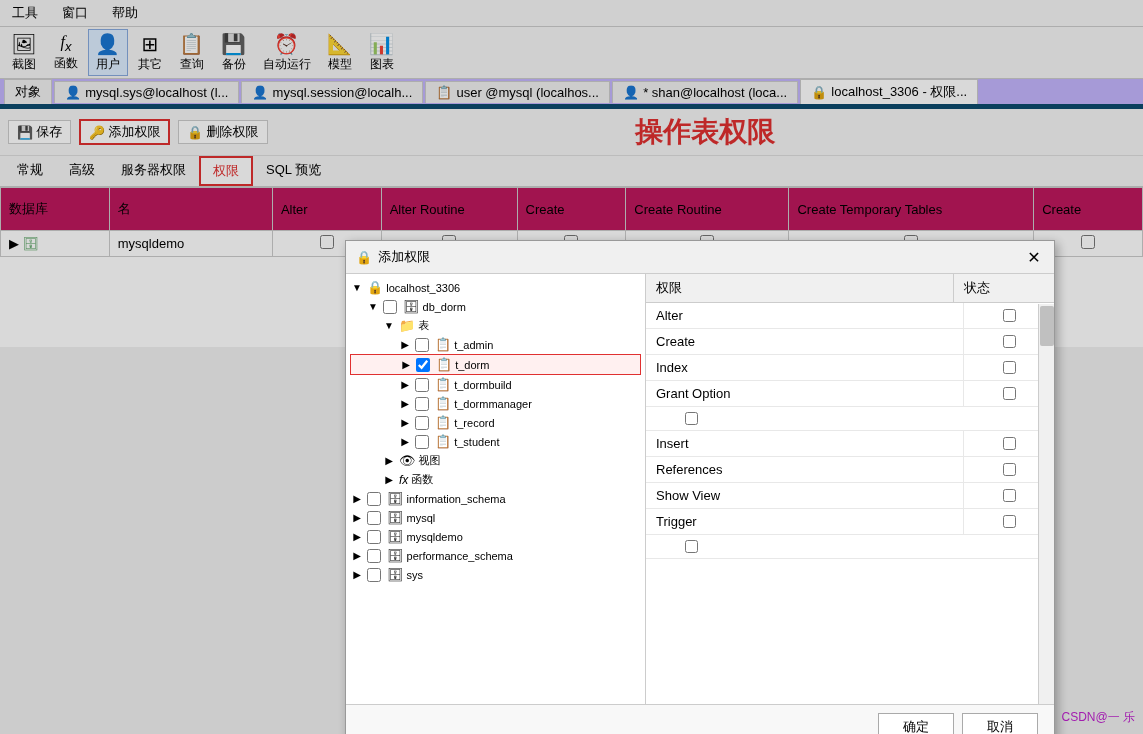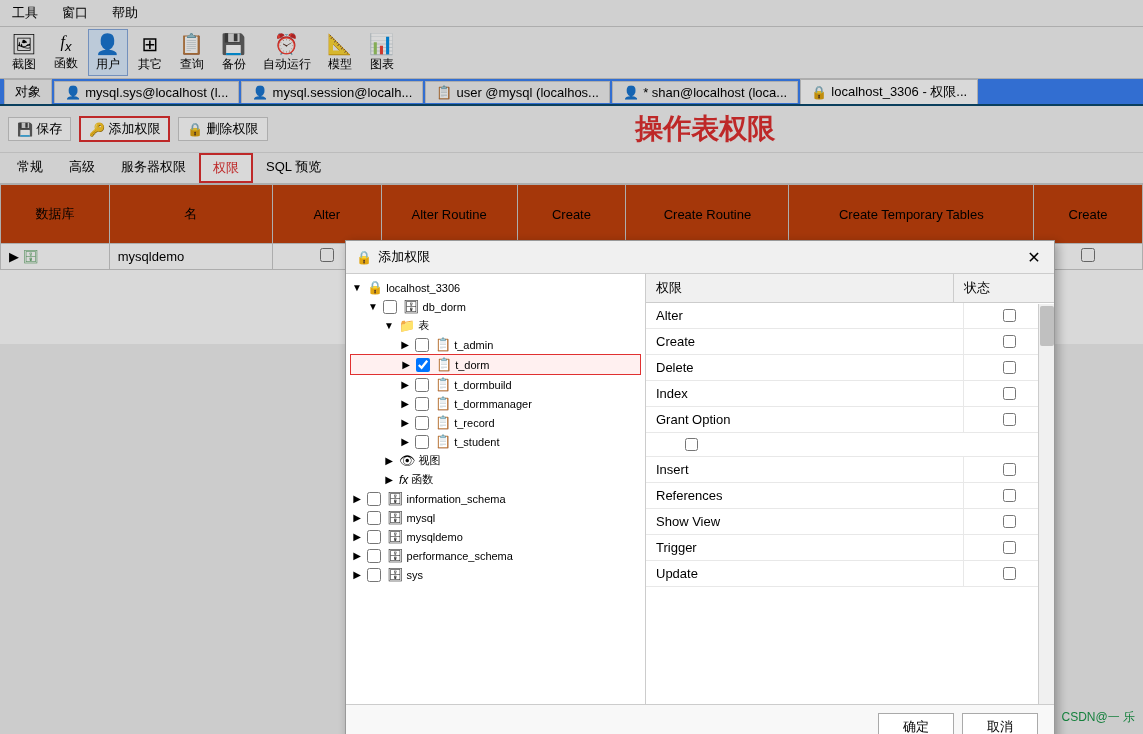--- a/index.html
+++ b/index.html
@@ -8,39 +8,39 @@
     
     .toolbar { background: #f5f5f5; border-bottom: 1px solid #ccc; padding: 2px 4px; display: flex; align-items: center; gap: 2px; }
     .toolbar-menu { background: #f5f5f5; border-bottom: 1px solid #ccc; padding: 2px 8px; display: flex; gap: 16px; font-size: 13px; }
     .toolbar-menu span { cursor: pointer; padding: 2px 4px; }
 
     .toolbar-btn { display: flex; flex-direction: column; align-items: center; padding: 2px 6px; cursor: pointer; border: 1px solid transparent; min-width: 40px; }
     .toolbar-btn .icon { font-size: 20px; }
     .toolbar-btn .label { font-size: 12px; }
 
     
-    .tab-bar { background: #3b82f6; border-bottom: 2px solid #0c4a6e; display: flex; align-items: center; padding: 0 4px; }
+    .tab-bar { background: #c4b5fd; border-bottom: 5px solid #0c4a6e; display: flex; align-items: center; padding: 0 4px; }
     .tab { padding: 3px 10px; border: 1px solid #ccc; border-bottom: none; background: #f0f0f0; cursor: pointer; margin-right: 2px; font-size: 12px; display: flex; align-items: center; gap: 4px; }
     .tab.active { background: white; }
 
     
     .action-bar { display: flex; align-items: center; padding: 4px 8px; background: #f5f5f5; border-bottom: 1px solid #ddd; gap: 8px; }
     .action-btn { display: flex; align-items: center; gap: 3px; padding: 2px 8px; border: 1px solid #ccc; background: white; cursor: pointer; font-size: 12px; }
     .action-btn.red-border { border: 2px solid #e03030; }
     .title-red { color: #e03030; font-size: 28px; font-weight: bold; flex: 1; text-align: center; }
 
     
     .nav-tabs { display: flex; border-bottom: 1px solid #ccc; background: #f5f5f5; padding: 0 4px; }
     .nav-tab { padding: 4px 12px; cursor: pointer; border: 1px solid transparent; font-size: 13px; }
     .nav-tab.active { border: 2px solid #e03030; background: white; color: #e03030; }
 
     
     .main-area { background: white; overflow: auto; }
     .db-table { width: 100%; border-collapse: collapse; }
-    .db-table th { background: #c2410c; border: 1px solid #ccc; padding: 20px 8px; text-align: center; font-weight: normal; white-space: nowrap; }
+    .db-table th { background: #be185d; border: 1px solid #ccc; padding: 12px 8px; text-align: left; font-weight: normal; white-space: nowrap; }
     .db-table td { border: 1px solid #ccc; padding: 4px 8px; white-space: nowrap; }
     .db-table input[type=checkbox] { width: 14px; height: 14px; }
 
     
     .overlay { position: fixed; top: 0; left: 0; width: 100%; height: 100%; background: rgba(0,0,0,0.15); z-index: 100; }
     .dialog { position: absolute; top: 240px; left: 345px; width: 710px; height: 510px; background: white; border: 1px solid #999; box-shadow: 3px 3px 10px rgba(0,0,0,0.3); display: flex; flex-direction: column; }
     .dialog-title { background: #f0f0f0; border-bottom: 1px solid #ccc; padding: 6px 10px; display: flex; align-items: center; gap: 6px; font-size: 13px; }
     .dialog-title .close-btn { margin-left: auto; cursor: pointer; font-size: 16px; width: 20px; height: 20px; display: flex; align-items: center; justify-content: center; }
     .dialog-body { display: flex; flex: 1; overflow: hidden; }
     .dialog-tree { width: 300px; border-right: 1px solid #ccc; overflow-y: auto; padding: 4px; }
@@ -60,21 +60,21 @@
     
     .tree-item { display: flex; align-items: center; padding: 2px 0; cursor: pointer; white-space: nowrap; }
     .tree-indent { display: inline-block; width: 16px; flex-shrink: 0; }
     .tree-arrow { width: 14px; font-size: 10px; cursor: pointer; flex-shrink: 0; text-align: center; }
     .tree-check { width: 14px; height: 14px; margin: 0 3px; flex-shrink: 0; }
     .tree-icon { margin: 0 3px; flex-shrink: 0; font-size: 13px; }
     .tree-label { font-size: 11px; }
     .tree-selected { background: #fff0f0; border: 1px solid #e03030; }
 
     
-    .watermark { position: fixed; bottom: 8px; right: 8px; font-size: 12px; color: #15803d; z-index: 200; }
+    .watermark { position: fixed; bottom: 8px; right: 8px; font-size: 12px; color: #a21caf; z-index: 200; }
   </style>
 </head>
 <body>
 
 <div class="toolbar-menu">
   <span>工具</span>
   <span>窗口</span>
   <span>帮助</span>
 </div>
 
@@ -365,26 +365,20 @@
                 <input type="checkbox" style="">
               </div>
           </div>
           <div class="perm-row">
             <div class="perm-name">Create</div>
             <div class="perm-check">
                 <input type="checkbox" style="">
               </div>
           </div>
           <div class="perm-row">
-            <div class="perm-name">Delete</div>
-            <div class="perm-check">
-                <input type="checkbox" style="">
-              </div>
-          </div>
-          <div class="perm-row">
             <div class="perm-name">Index</div>
             <div class="perm-check">
                 <input type="checkbox" style="">
               </div>
           </div>
           <div class="perm-row">
             <div class="perm-name">Grant Option</div>
             <div class="perm-check">
                 <input type="checkbox" style="">
               </div>
@@ -412,21 +406,20 @@
                 <input type="checkbox" style="">
               </div>
           </div>
           <div class="perm-row">
             <div class="perm-name">Trigger</div>
             <div class="perm-check">
                 <input type="checkbox" style="">
               </div>
           </div>
           <div class="perm-row">
-            <div class="perm-name">Update</div>
             <div class="perm-check">
                 <input type="checkbox" style="">
               </div>
           </div>
         </div>
 
         <div style="position:absolute; right:0; top:30px; width:16px; height:calc(100% - 30px); background:#f0f0f0; border-left:1px solid #ccc;">
           <div style="width:14px; height:40px; background:#c0c0c0; margin:2px auto; border-radius:2px;"></div>
         </div>
       </div>

